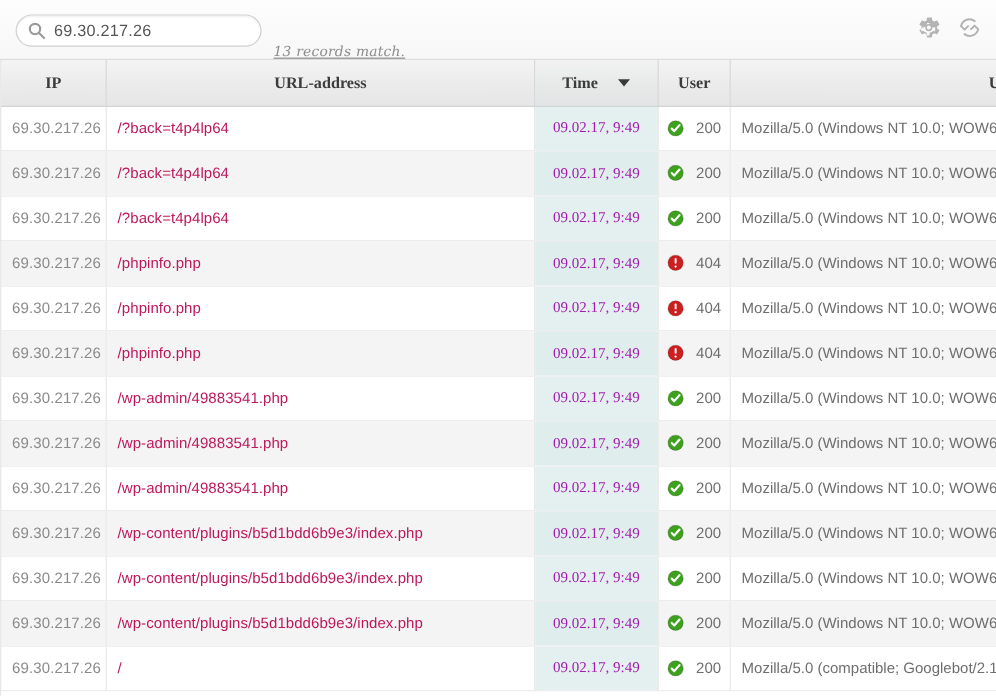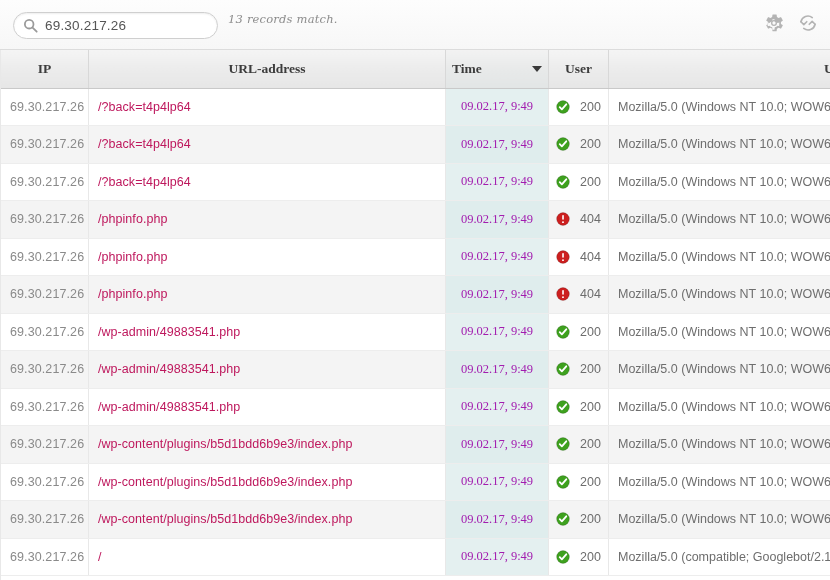--- a/index.html
+++ b/index.html
@@ -61,27 +61,28 @@
     font-size: 13.5px;
     color: #555;
     width: 160px;
     padding: 0;
     letter-spacing: 0.2px;
   }
 
   .records-match {
     position: absolute;
     left: 228px;
-    top: 12px;
+    top: 36px;
     font-family: "DejaVu Serif", serif;
     font-style: italic;
     font-size: 11.5px;
     color: #8c8c8c;
     letter-spacing: 0.2px;
     white-space: nowrap;
+    text-decoration: underline;
   }
 
   .tool-icons {
     position: absolute;
     right: 12px;
     top: 13px;
     display: flex;
     gap: 14px;
     align-items: center;
   }
@@ -127,21 +128,21 @@
     white-space: nowrap;
   }
   table.log thead th.th-ip { border-left: 1px solid #e3e3e3; }
   table.log thead th.th-time {
     background: linear-gradient(to bottom, #f2f2f2 0%, #e7e9e9 55%, #e2e5e5 100%);
   }
   table.log thead th.th-ua { border-right: none; }
   .th-time-inner {
     display: flex;
     align-items: center;
-    justify-content: space-between;
+    justify-content: center;
     gap: 17px;
   }
   .sort-caret {
     width: 0; height: 0;
     border-left: 5px solid transparent;
     border-right: 5px solid transparent;
     border-top: 6px solid #3a3a3a;
     display: inline-block;
   }
 

